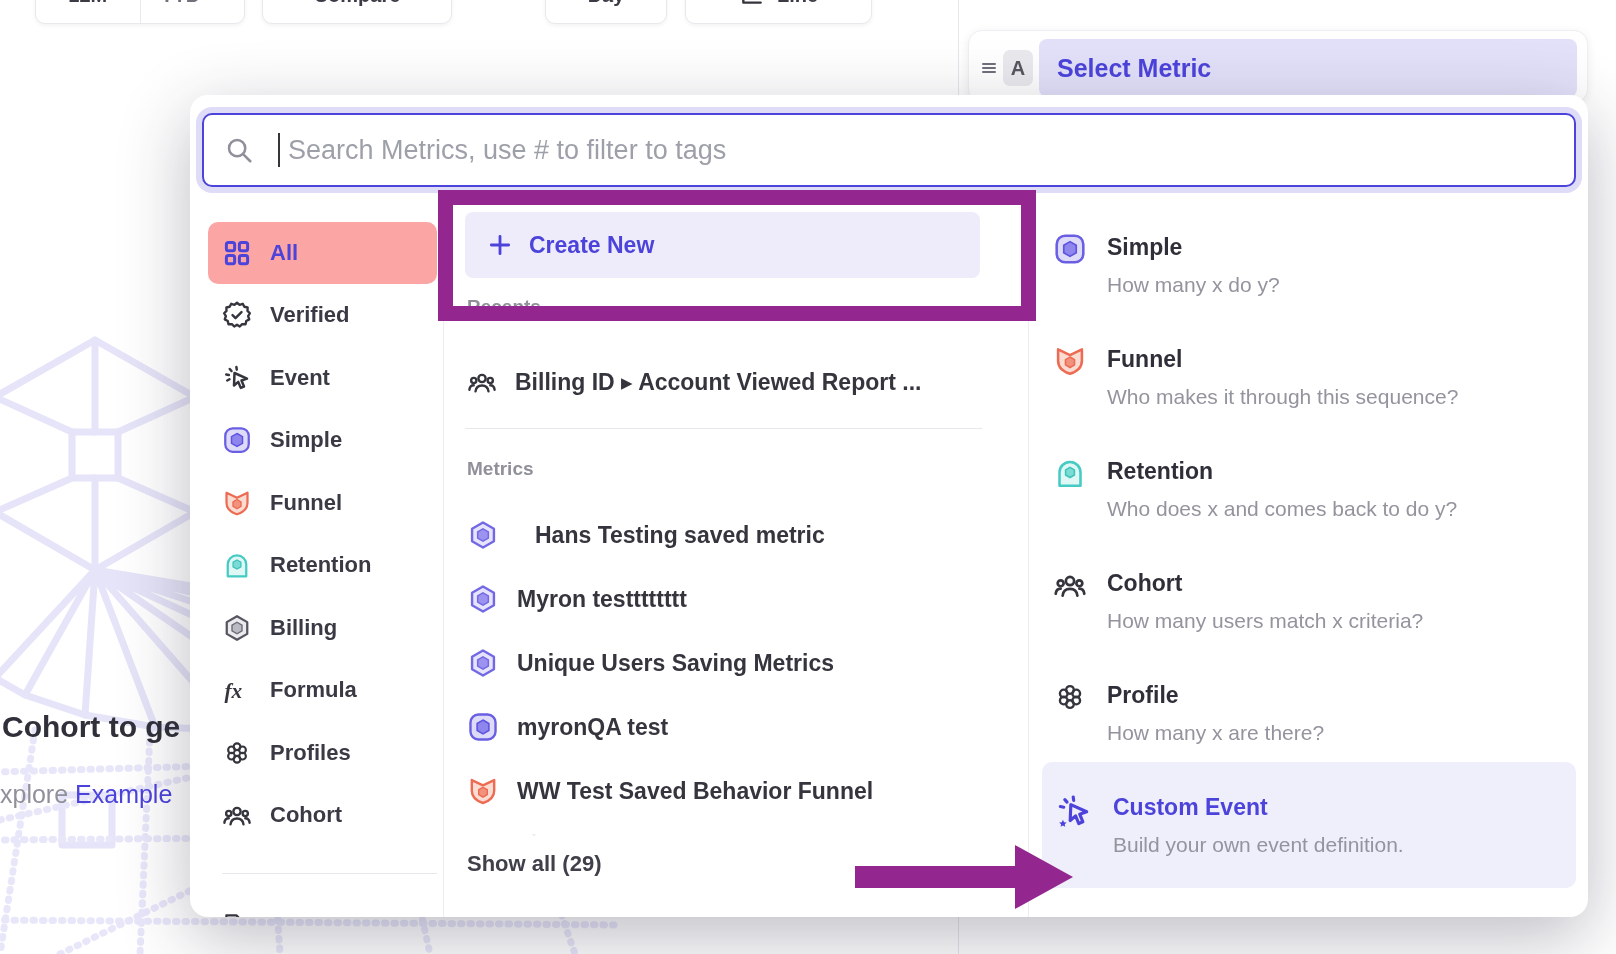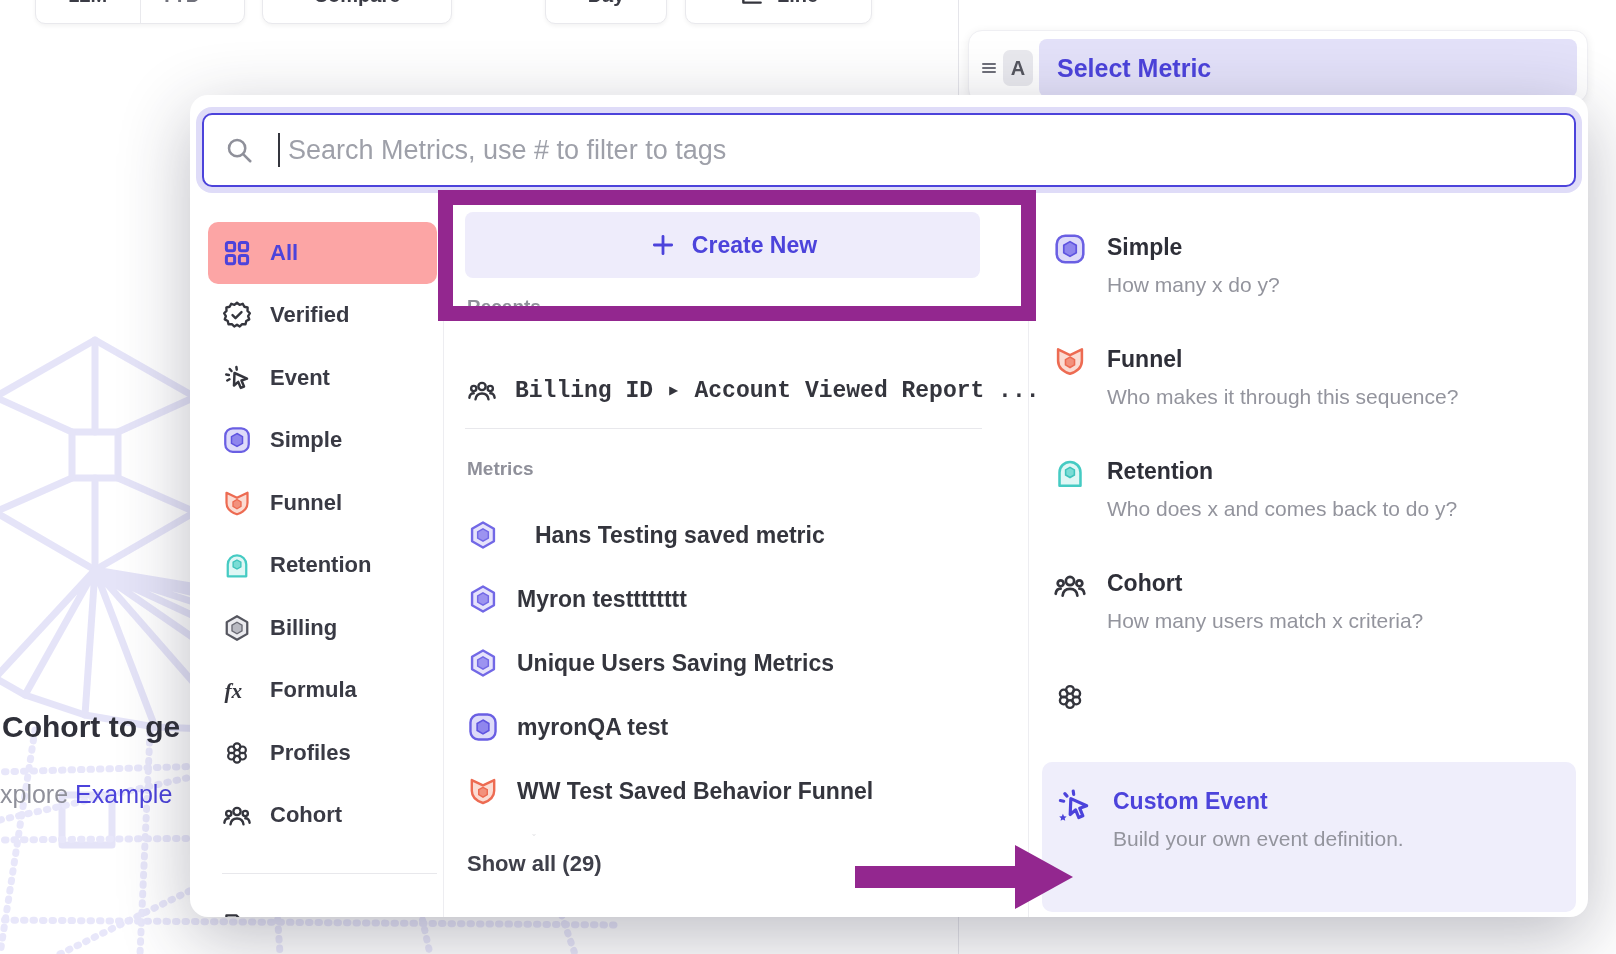--- a/index.html
+++ b/index.html
@@ -48,31 +48,31 @@
   .vdiv { position:absolute; top:110px; width:1px; height:712px; background:#EDEDF1; }
 
   .side-row { position:absolute; left:18px; width:229px; height:62px; display:flex; align-items:center;
               gap:18px; padding-left:14px; font-size:22px; font-weight:600; color:#393A44; cursor:pointer; }
   .side-row.sel { background:#fca5a5; border-radius:10px; color:#4C43DB; }
   .side-row svg { flex:0 0 auto; }
   .side-div { position:absolute; left:32px; top:778px; width:215px; height:1px; background:#E8E8EC; }
 
   .create-btn { position:absolute; left:275px; top:117px; width:515px; height:66px; background:#EEECFB;
                 border-radius:8px; display:flex; align-items:center; gap:16px; padding-left:22px;
-                font-size:23px; font-weight:700; color:#4C43DB; cursor:pointer;justify-content:center; }
+                font-size:23px; font-weight:700; color:#4C43DB; cursor:pointer; }
   .sec-head { position:absolute; left:277px; font-size:19px; font-weight:600; color:#8F909A; }
   .mid-row { position:absolute; left:277px; height:44px; display:flex; align-items:center; gap:18px;
              font-size:23px; font-weight:600; color:#34353D; cursor:pointer; white-space:nowrap; }
   .mid-div { position:absolute; left:275px; top:333px; width:517px; height:1px; background:#E8E8EC; }
 
   .type-row { position:absolute; left:863px; width:534px; display:flex; align-items:flex-start; gap:20px; cursor:pointer; }
   .type-row .tt { font-size:23px; font-weight:700; color:#2E2F38; margin-top:2px; }
   .type-row .td { font-size:21px; color:#93949D; margin-top:12px; }
-  .type-row.hl { background:#EFEEFB; border-radius:10px; left:852px; width:534px; height:150px;
-                 padding:24px 0 0 13px; }
+  .type-row.hl { background:#EFEEFB; border-radius:10px; left:852px; width:534px; height:126px;
+                 padding:30px 0 0 13px; }
   .type-row.hl .tt { color:#4C43DB; }
 
   
   .anno-box { position:absolute; left:438px; top:190px; width:598px; height:131px;
               border:15px solid #93278F; z-index:50; pointer-events:none; }
   .anno-arrow { position:absolute; left:855px; top:845px; z-index:50; pointer-events:none; }
 </style>
 </head>
 <body>
 
@@ -240,21 +240,21 @@
       <div style="width:18px;height:5px;background:#34353D;margin-top:-14px;"></div>
     </div>
 
     <div class="create-btn">
       <svg width="26" height="26" viewBox="0 0 24 24" fill="none" stroke="#4C43DB" stroke-width="2.6" stroke-linecap="round">
           <path d="M12 4v16M4 12h16"></path>
         </svg>
       <span>Create New</span>
     </div>
     <div class="sec-head" style="top:201px;">Recents</div>
-    <div class="mid-row" style="top:273px;font-family:Liberation Mono, monospace;">
+    <div class="mid-row" style="top:265px;">
       <svg width="30" height="30" viewBox="0 0 24 24" fill="none" stroke="#34353D" stroke-width="1.9" stroke-linecap="round">
           <circle cx="12" cy="9.2" r="2.9"></circle>
           <path d="M6.8 19.5c.4-3 2.5-4.7 5.2-4.7s4.8 1.7 5.2 4.7"></path>
           <circle cx="5.4" cy="10.8" r="2.1"></circle>
           <path d="M1.9 18.2c.3-2.3 1.7-3.6 3.5-3.6"></path>
           <circle cx="18.6" cy="10.8" r="2.1"></circle>
           <path d="M22.1 18.2c-.3-2.3-1.7-3.6-3.5-3.6"></path>
         </svg>
       <span>Billing ID ▸ Account Viewed Report ...</span>
     </div>
@@ -349,20 +349,24 @@
     </div>
     <div class="type-row" style="top:585px;">
       <svg width="34" height="34" viewBox="0 0 24 24" fill="none" stroke="#34353D" stroke-width="1.7">
           <circle cx="12" cy="7" r="2.7"></circle>
           <circle cx="16.4" cy="9.5" r="2.7"></circle>
           <circle cx="16.4" cy="14.5" r="2.7"></circle>
           <circle cx="12" cy="17" r="2.7"></circle>
           <circle cx="7.6" cy="14.5" r="2.7"></circle>
           <circle cx="7.6" cy="9.5" r="2.7"></circle>
         </svg>
+      <div>
+          <div class="tt">Profile</div>
+          <div class="td">How many x are there?</div>
+        </div>
     </div>
     <div class="type-row hl" style="top:667px;">
       <svg width="38" height="38" viewBox="0 0 24 24" fill="none" stroke="#4C43DB" stroke-width="2" stroke-linecap="round" stroke-linejoin="round">
           <path d="M10 8l10 4.5-4.4 1.5 2 4.8-2.6 1.1-2-4.8-3.4 2.9z"></path>
           <path d="M6.2 4.8L7.6 6.4M11.5 3.2l.3 2.1M3.4 9.2l2.1.4"></path>
           <path d="M5 17.6l.7 1.5 1.65.2-1.2 1.1.3 1.6-1.45-.8-1.45.8.3-1.6-1.2-1.1 1.65-.2z" fill="#4C43DB" stroke="none"></path>
         </svg>
       <div>
           <div class="tt">Custom Event</div>
           <div class="td">Build your own event definition.</div>

